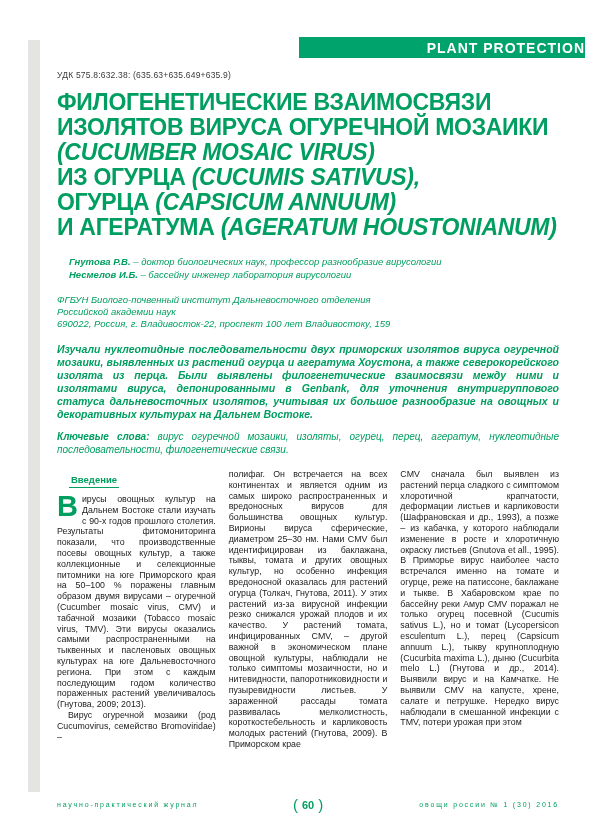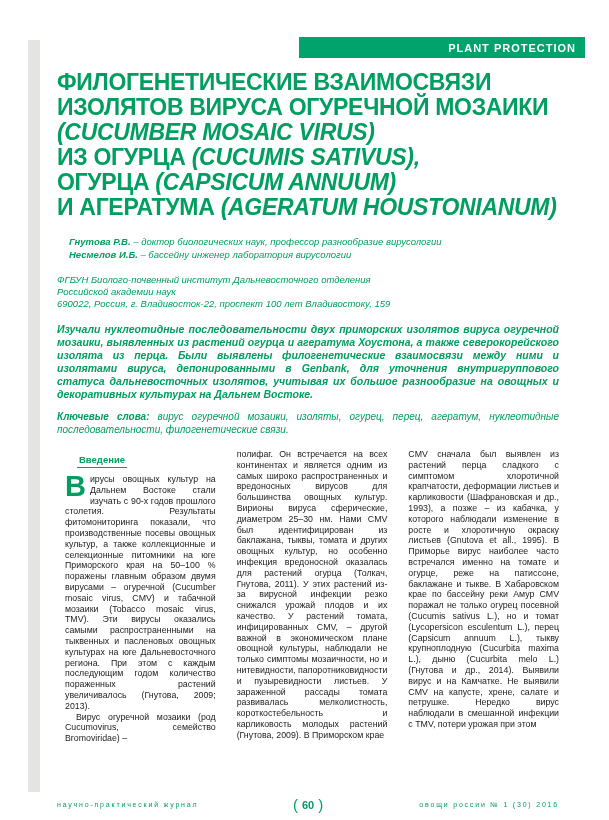--- a/index.html
+++ b/index.html
@@ -10,21 +10,21 @@
     font-family:"Liberation Sans", sans-serif; overflow:hidden;
   }
   .left-stripe {
     position:absolute; left:28px; top:40px; width:12px; height:752px;
     background:#e4e4e2;
   }
   .banner {
     position:absolute; top:37px; left:299px; right:24px; height:21px;
     background:var(--banner,#00A36B); color:#fff;
     display:flex; align-items:center; justify-content:flex-end;
-    padding-right:9px; font-size:11px; font-weight:bold; letter-spacing:1px;
+    padding-right:0; font-size:14px; font-weight:bold; letter-spacing:1px;
   }
   .content { position:absolute; left:57px; top:70px; width:502px; }
   .udk { font-size:8.5px; color:#3a3a3a; margin:0 0 10px 0; letter-spacing:0.2px; }
   .title {
     margin:0; color:var(--accent,#009E60); font-size:23px; line-height:25px;
     font-weight:bold; letter-spacing:-0.3px;
   }
   .tl { display:block; white-space:nowrap; }
   .lat { font-style:italic; }
   .authors { margin-top:15px; color:var(--accent,#009E60); font-size:9.5px; line-height:13px; }
@@ -35,21 +35,21 @@
   .abstract {
     margin:13px 0 0 0; color:var(--accent,#009E60); font-weight:bold; font-style:italic;
     font-size:10.5px; line-height:13px; text-align:justify;
   }
   .keywords {
     margin:9px 0 0 0; color:var(--accent,#009E60); font-style:italic;
     font-size:10px; line-height:13px; text-align:justify;
   }
   .kw-label { font-weight:bold; }
   .columns { margin-top:13px; display:flex; gap:13px; }
-  .col { flex:1; min-width:0;margin-left:8px; }
+  .col { flex:1; min-width:0; }
   .section-heading { margin:0 0 6px 12px; }
   .section-heading span {
     display:inline-block; color:var(--accent,#009E60); font-weight:bold; font-size:9.5px;
     border-bottom:1px solid var(--accent,#009E60); padding:0 2px 2px 2px;
   }
   .body-p {
     margin:0; font-size:8.8px; line-height:10.8px; text-align:justify; color:#1b1b1b;
   }
   .body-p.indent { text-indent:11px; }
   .dropcap {
@@ -73,20 +73,21 @@
 <body>
 
 <div class="page">
   <div class="left-stripe"></div>
 
   <div class="banner">
     <span>PLANT PROTECTION</span>
   </div>
 
   <div class="content">
+    <div class="udk">УДК 575.8:632.38: (635.63+635.649+635.9)</div>
 
     <h1 class="title">
       <span class="tl">ФИЛОГЕНЕТИЧЕСКИЕ ВЗАИМОСВЯЗИ</span>
       <span class="tl">ИЗОЛЯТОВ ВИРУСА ОГУРЕЧНОЙ МОЗАИКИ</span>
       <span class="tl lat">(CUCUMBER MOSAIC VIRUS)</span>
       <span class="tl"><span>ИЗ ОГУРЦА</span>&nbsp;<span class="lat">(CUCUMIS SATIVUS),</span></span>
       <span class="tl"><span>ОГУРЦА</span>&nbsp;<span class="lat">(CAPSICUM ANNUUM)</span></span>
       <span class="tl"><span>И АГЕРАТУМА</span>&nbsp;<span class="lat">(AGERATUM HOUSTONIANUM)</span></span>
     </h1>
 

